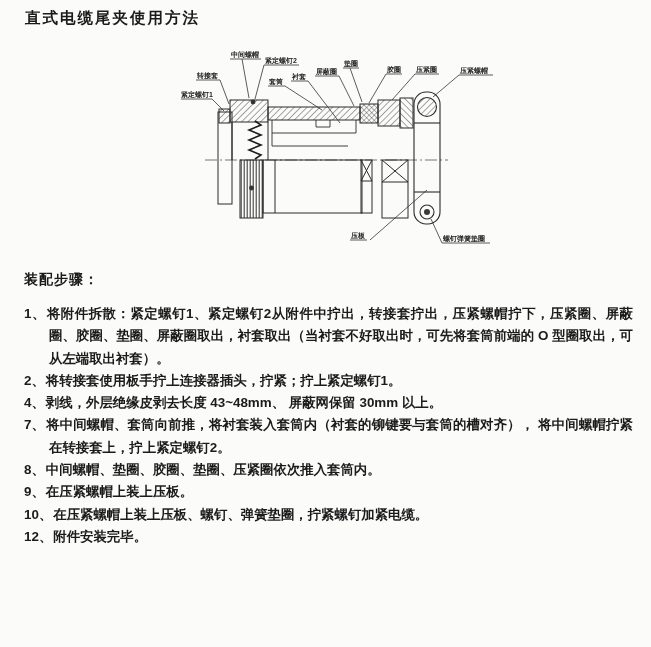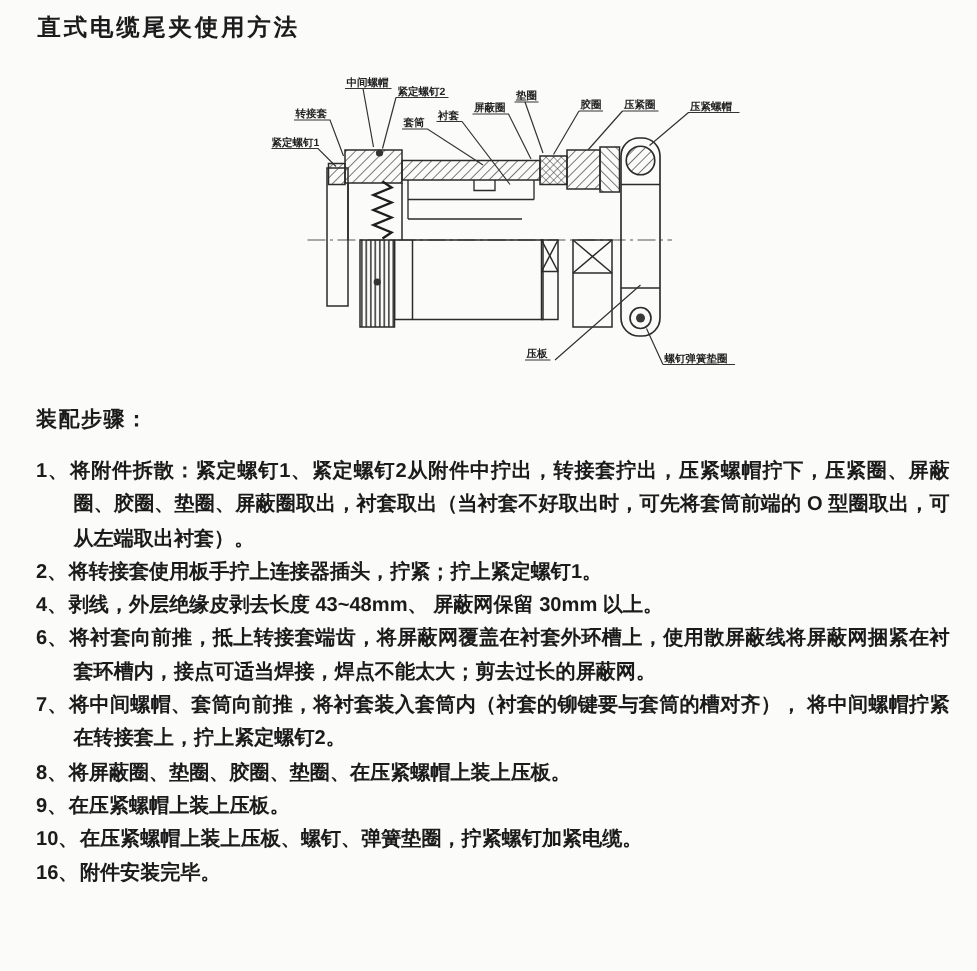--- a/index.html
+++ b/index.html
@@ -149,21 +149,20 @@
     <text x="351" y="238">压板</text>
     <text x="443" y="241">螺钉弹簧垫圈</text>
   </svg>
 
   <div id="steps-area">
     <div id="steps-heading">装配步骤：</div>
 
     <div class="step"><span class="num">1、</span><span>将附件拆散：紧定螺钉1、紧定螺钉2从附件中拧出，转接套拧出，压紧螺帽拧下，压紧圈、屏蔽圈、胶圈、垫圈、屏蔽圈取出，衬套取出（当衬套不好取出时，可先将套筒前端的 O 型圈取出，可从左端取出衬套）。</span></div>
     <div class="step"><span class="num">2、</span><span>将转接套使用板手拧上连接器插头，拧紧；拧上紧定螺钉1。</span></div>
     <div class="step"><span class="num">4、</span><span>剥线，外层绝缘皮剥去长度 43~48mm、 屏蔽网保留 30mm 以上。</span></div>
-    <div class="step"><span class="num">6、</span><span>将衬套向前推，抵上转接套端齿，将屏蔽网覆盖在衬套外环槽上，使用散屏蔽线将屏蔽网捆紧在衬套环槽内，接点可适当焊接，焊点不能太大；剪去过长的屏蔽网。</span></div>
     <div class="step"><span class="num">7、</span><span>将中间螺帽、套筒向前推，将衬套装入套筒内（衬套的铆键要与套筒的槽对齐）， 将中间螺帽拧紧在转接套上，拧上紧定螺钉2。</span></div>
-    <div class="step"><span class="num">8、</span><span>将屏蔽圈、垫圈、胶圈、垫圈、在压紧螺帽上装上压板。</span></div>
+    <div class="step"><span class="num">8、</span><span>中间螺帽、垫圈、胶圈、垫圈、压紧圈依次推入套筒内。</span></div>
     <div class="step"><span class="num">9、</span><span>在压紧螺帽上装上压板。</span></div>
     <div class="step"><span class="num">10、</span><span>在压紧螺帽上装上压板、螺钉、弹簧垫圈，拧紧螺钉加紧电缆。</span></div>
-    <div class="step"><span class="num">16、</span><span>附件安装完毕。</span></div>
+    <div class="step"><span class="num">12、</span><span>附件安装完毕。</span></div>
   </div>
 
 </div>
 
 </body></html>

